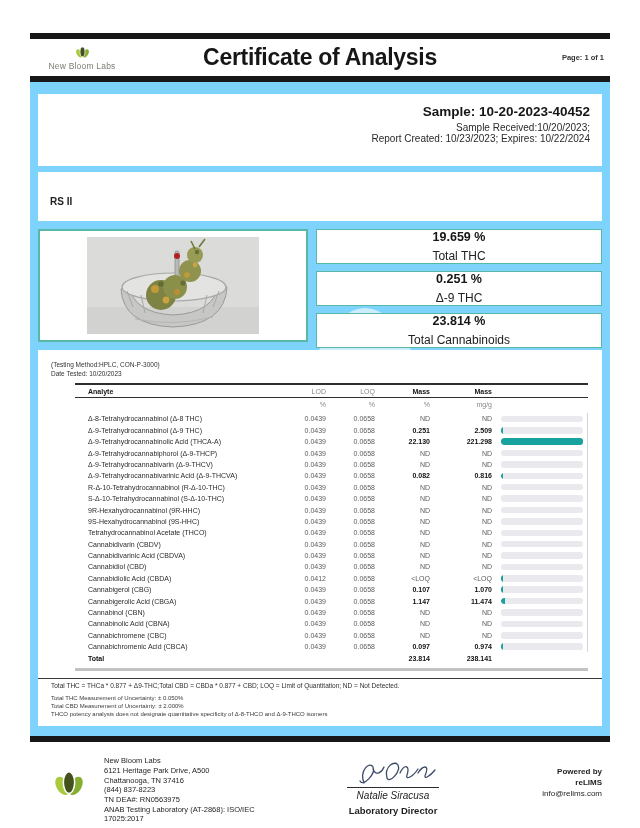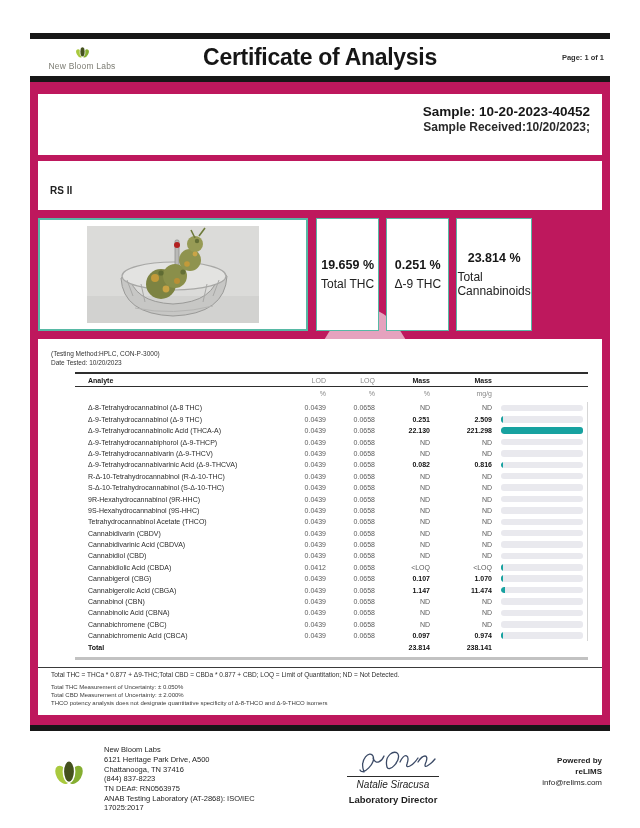--- a/index.html
+++ b/index.html
@@ -14,37 +14,37 @@
 
   
   .header-band { height:37px; background:#fff; display:flex; align-items:center; position:relative; padding:0 6px; }
   .logo-block { display:flex; flex-direction:column; align-items:center; width:92px; }
   .logo-block svg { width:17px; height:15px; }
   .logo-text { font-size:8.5px; color:#7d7d74; letter-spacing:.2px; margin-top:1px; }
   .coa-title { position:absolute; left:0; right:0; text-align:center; font-size:23px; font-weight:bold; color:#161616; letter-spacing:-.3px; }
   .page-num { margin-left:auto; font-size:7.5px; font-weight:bold; color:#333; z-index:2; }
 
   
-  .gray-panel { background:#be185d; padding:12px 8px 10px; position:relative; }
+  .gray-panel { background:#7dd3fc; padding:12px 8px 10px; position:relative; }
   .watermark { position:absolute; z-index:-1; pointer-events:none; }
   .gray-panel { z-index:0; }
 
   .card { background:#fff; position:relative; }
   .card-sample { padding:10px 12px 22px; text-align:right; }
   .sample-id { font-size:13.5px; font-weight:bold; color:#161616; margin-bottom:3px; }
-  .sample-line { font-size:12px; font-weight:bold; color:#2a2a2a; line-height:11px; }
+  .sample-line { font-size:10px; font-weight:normal; color:#2a2a2a; line-height:11px; }
 
   .card-product { margin-top:6px; padding:24px 12px 14px; }
   .product-name { font-size:10px; font-weight:bold; color:#222; }
   .product-type { font-size:8.5px; color:#333; margin-top:4px; }
 
   
   .results-row { display:flex; gap:8px; margin-top:8px; height:113px; }
   .photo-box { flex:0 0 270px; background:#fff; border:2px solid #57b9a5; display:flex; align-items:center; justify-content:center; }
-  .result-grid { flex:1; display:grid; grid-template-columns:1fr 1fr 1fr 1fr; gap:7px; }
+  .result-grid { flex:1; display:grid; grid-template-columns:1fr; gap:7px; }
   .result-box { background:#fff; border:1.5px solid #57b9a5; display:flex; flex-direction:column; align-items:center; justify-content:center; }
   .result-value { font-size:12.5px; font-weight:bold; color:#161616; }
   .result-label { font-size:12px; color:#222; margin-top:5px; }
 
   
   .card-cann { margin-top:8px; padding:9px 0 8px; }
   .cann-head { display:flex; justify-content:space-between; align-items:baseline; padding:0 13px; }
   .cann-title { font-size:13.5px; font-weight:bold; color:#161616; }
   .cann-status { font-size:10.5px; color:#222; }
   .cann-sub { font-size:6.5px; color:#333; padding:0 13px; line-height:8.6px; }
@@ -112,20 +112,21 @@
 
     <svg class="watermark" style="left:120px; top:150px; width:430px; height:470px;" viewBox="0 0 100 100">
       <ellipse cx="32" cy="55" rx="16" ry="30" transform="rotate(-28 32 55)" fill="#ffffff" fill-opacity="0.5"></ellipse>
       <ellipse cx="68" cy="55" rx="16" ry="30" transform="rotate(28 68 55)" fill="#ffffff" fill-opacity="0.5"></ellipse>
       <ellipse cx="50" cy="46" rx="15" ry="33" fill="#ffffff" fill-opacity="0.6"></ellipse>
     </svg>
 
     <div class="card card-sample">
       <div class="sample-id">Sample: 10-20-2023-40452</div>
       <div class="sample-line">Sample Received:10/20/2023;</div>
+      <div class="sample-line">Report Created: 10/23/2023; Expires: 10/22/2024</div>
     </div>
 
     <div class="card card-product">
       <div class="product-name">RS II</div>
     </div>
 
     <div class="results-row">
       <div class="photo-box">
         <svg width="172" height="97" viewBox="0 0 172 97">
           <rect x="0" y="0" width="172" height="97" fill="#dbdbd9"></rect>

